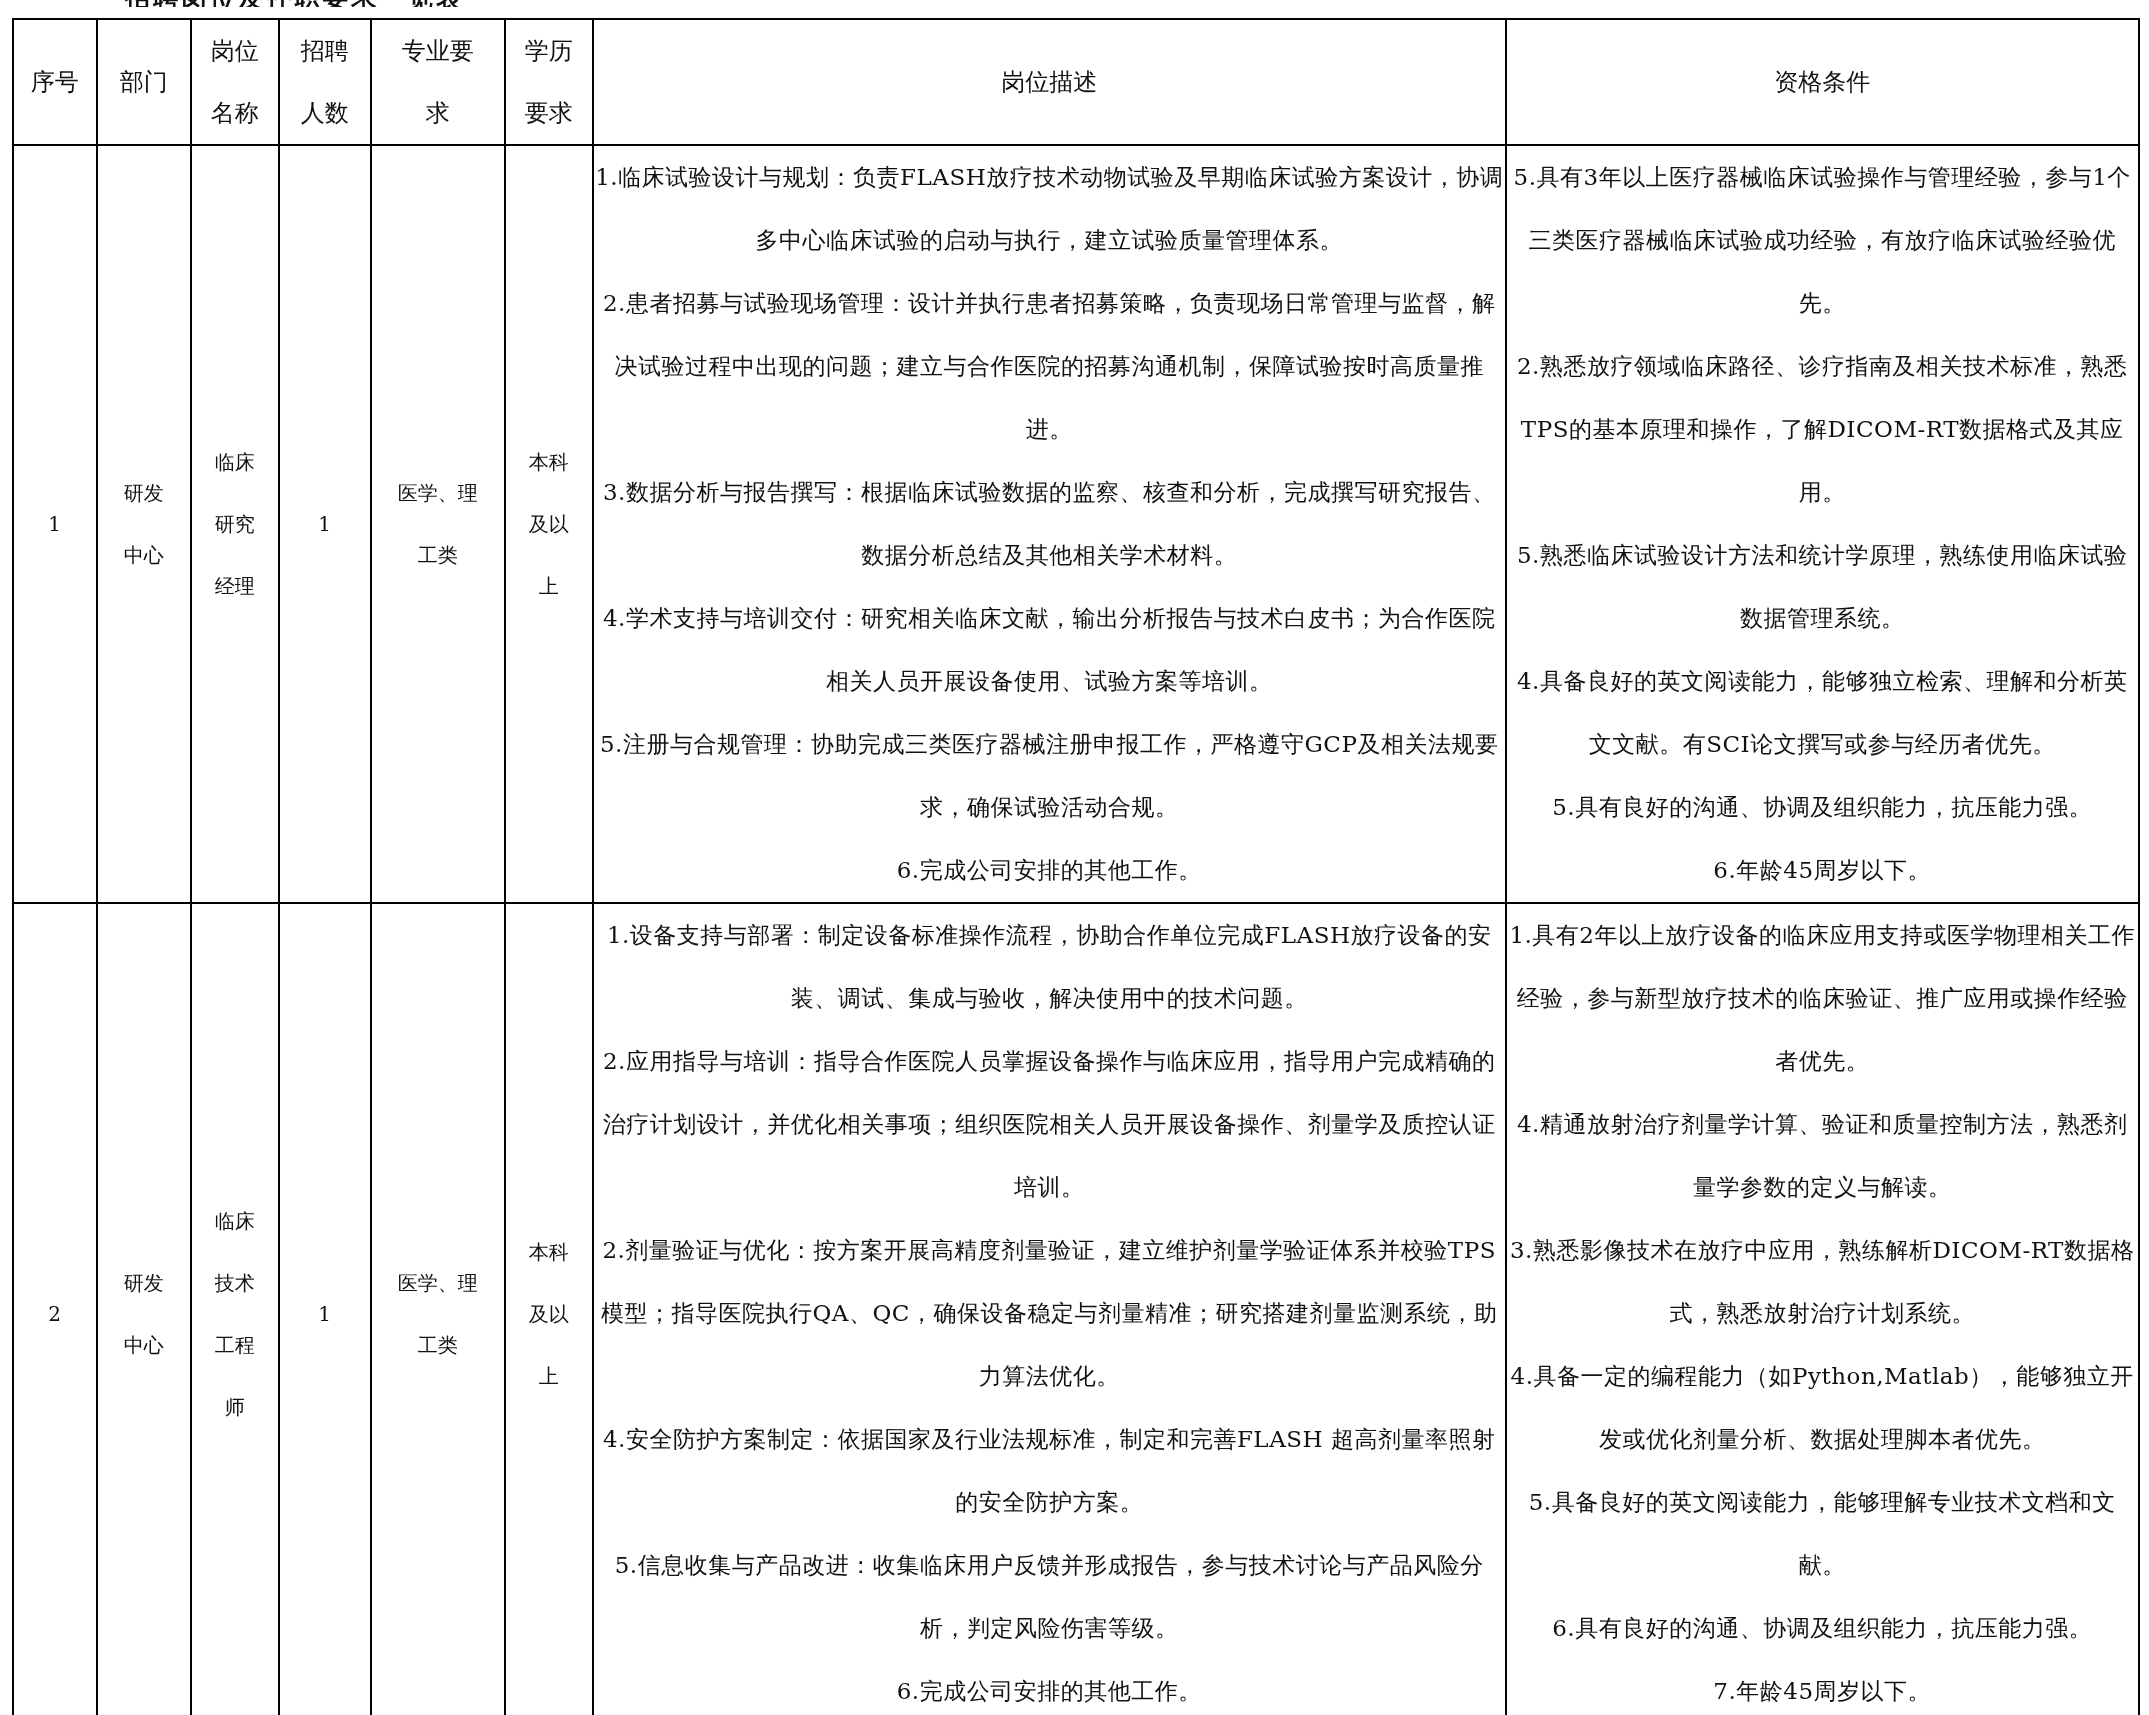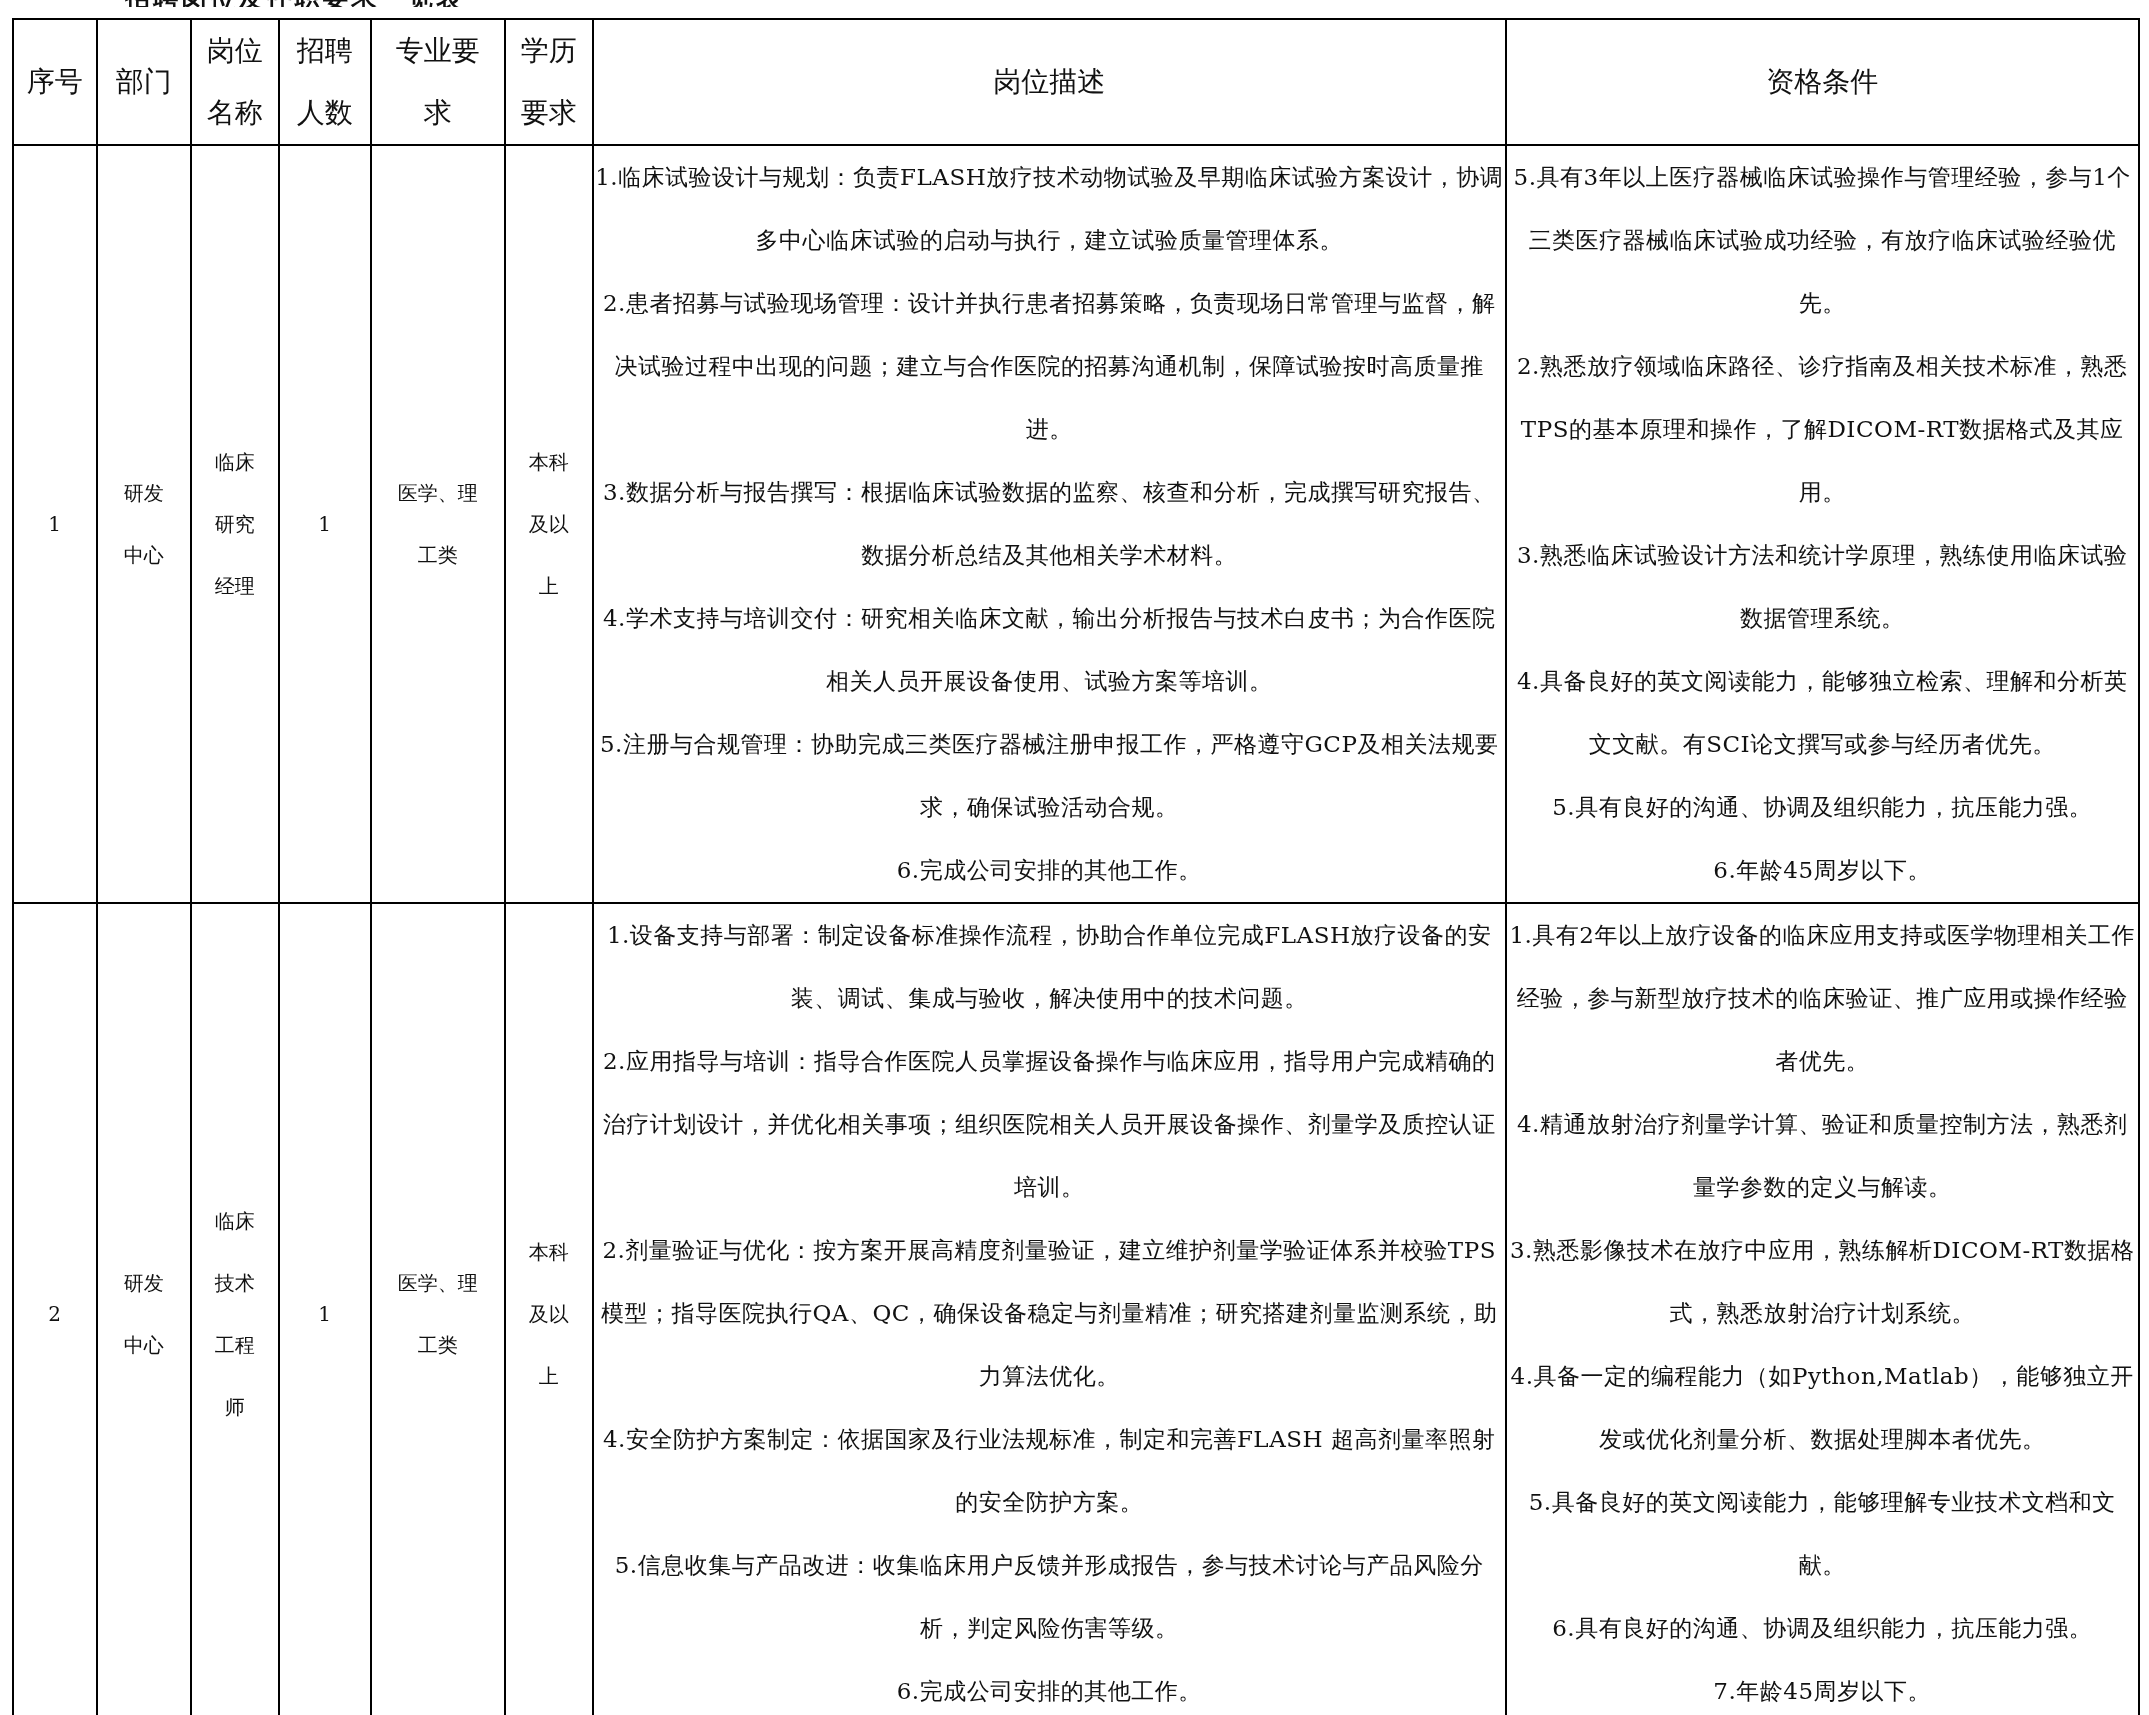--- a/index.html
+++ b/index.html
@@ -36,21 +36,21 @@
     }
     table.jobs th, table.jobs td {
       border: 2.5px solid #000000;
       padding: 0;
       vertical-align: middle;
       text-align: center;
       font-weight: normal;
     }
     table.jobs th {
       height: 119px;
-      font-size: 28px;
+      font-size: 24px;
       line-height: 62px;
     }
     .short-col {
       font-size: 20px;
       line-height: 62px;
     }
     .short-col .ln { display: block; }
     td.desc, td.qual {
       text-align: left;
       vertical-align: top;
@@ -136,21 +136,21 @@
         <span class="item">1.临床试验设计与规划：负责FLASH放疗技术动物试验及早期临床试验方案设计，协调多中心临床试验的启动与执行，建立试验质量管理体系。</span>
         <span class="item">2.患者招募与试验现场管理：设计并执行患者招募策略，负责现场日常管理与监督，解决试验过程中出现的问题；建立与合作医院的招募沟通机制，保障试验按时高质量推进。</span>
         <span class="item">3.数据分析与报告撰写：根据临床试验数据的监察、核查和分析，完成撰写研究报告、数据分析总结及其他相关学术材料。</span>
         <span class="item">4.学术支持与培训交付：研究相关临床文献，输出分析报告与技术白皮书；为合作医院相关人员开展设备使用、试验方案等培训。</span>
         <span class="item">5.注册与合规管理：协助完成三类医疗器械注册申报工作，严格遵守GCP及相关法规要求，确保试验活动合规。</span>
         <span class="item">6.完成公司安排的其他工作。</span>
       </td>
       <td class="qual">
         <span class="item">5.具有3年以上医疗器械临床试验操作与管理经验，参与1个三类医疗器械临床试验成功经验，有放疗临床试验经验优先。</span>
         <span class="item">2.熟悉放疗领域临床路径、诊疗指南及相关技术标准，熟悉TPS的基本原理和操作，了解DICOM-RT数据格式及其应用。</span>
-        <span class="item">3.熟悉临床试验设计方法和统计学原理，熟练使用临床试验数据管理系统。</span>
+        <span class="item">5.熟悉临床试验设计方法和统计学原理，熟练使用临床试验数据管理系统。</span>
         <span class="item">4.具备良好的英文阅读能力，能够独立检索、理解和分析英文文献。有SCI论文撰写或参与经历者优先。</span>
         <span class="item">5.具有良好的沟通、协调及组织能力，抗压能力强。</span>
         <span class="item">6.年龄45周岁以下。</span>
       </td>
     </tr>
     <tr class="row2">
       <td class="short-col">
           <span class="ln">2</span>
         </td>
       <td class="short-col">

